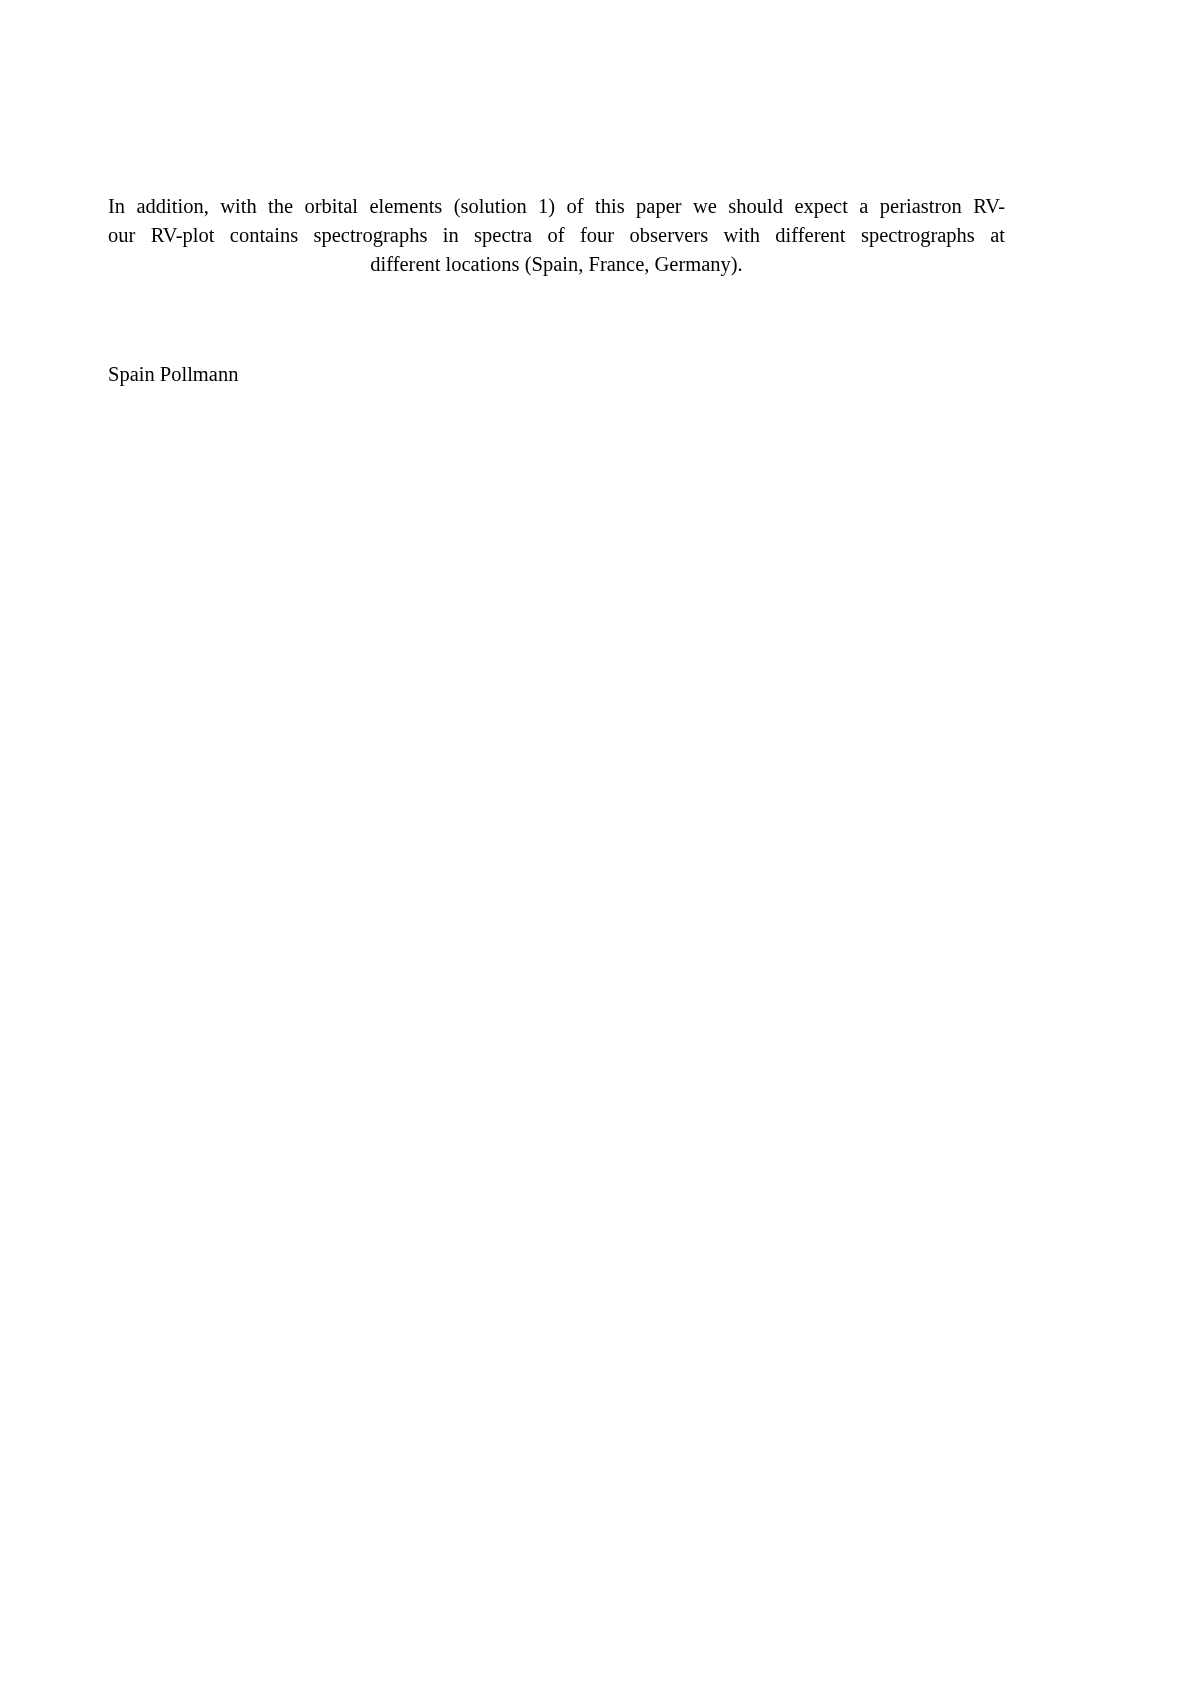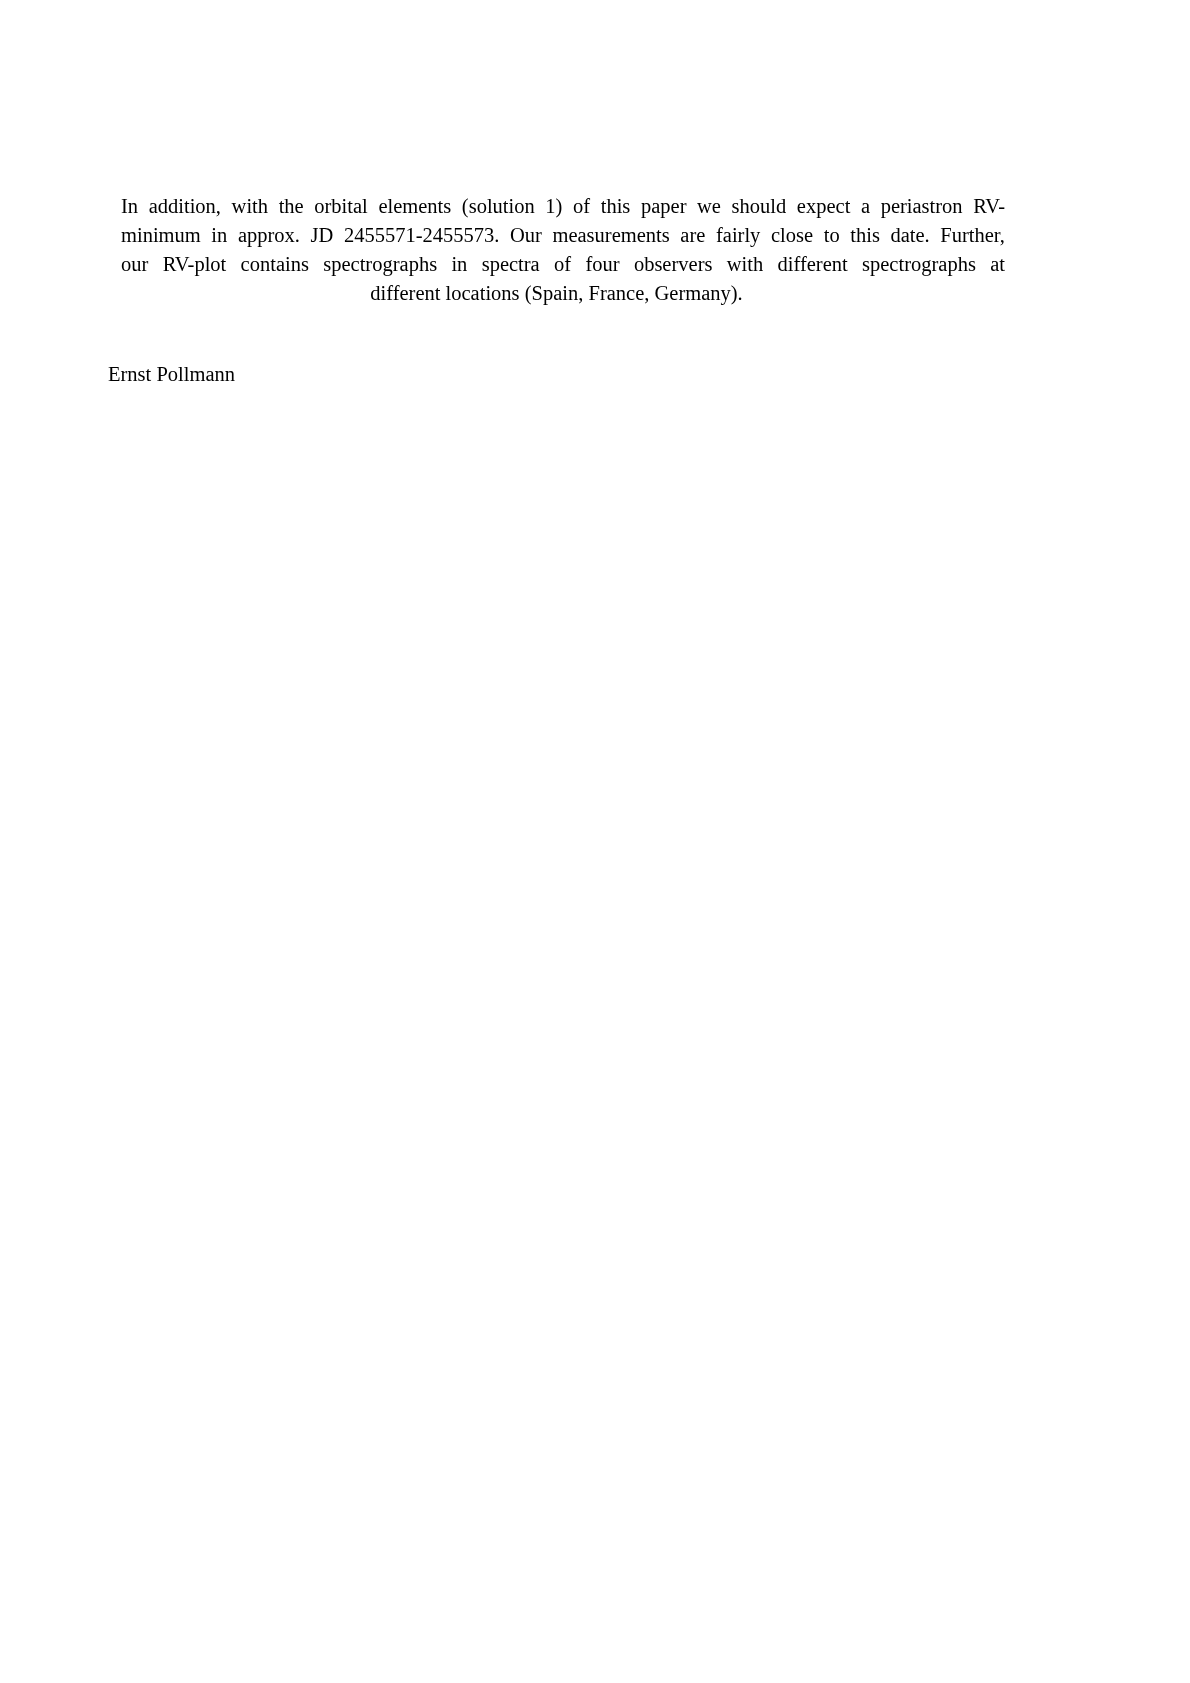--- a/index.html
+++ b/index.html
@@ -25,36 +25,34 @@
     line-height: 29px;
   }
   .para-line {
     height: 29px;
     overflow: hidden;
     text-align: center;
   }
   .para-line.justified {
     text-align: justify;
     text-align-last: justify;
-    margin-left: 13px;
   }
   .signature {
     position: absolute;
     left: 108px;
     top: 360px;
     font-size: 20.5px;
     line-height: 29px;
     white-space: nowrap;
   }
 </style>
 </head>
 <body>
 
 <div class="page">
   <div class="paragraph">
     <div class="para-line justified">In addition, with the orbital elements (solution 1) of this paper we should expect a periastron RV-</div>
-    <div class="para-line justified">minimum in approx. JD 2455571-2455573. Our measurements are fairly close to this date. Further,</div>
     <div class="para-line justified">our RV-plot contains spectrographs in spectra of four observers with different spectrographs at</div>
     <div class="para-line">different locations (Spain, France, Germany).</div>
   </div>
 
-  <div class="signature">Ernst Pollmann</div>
+  <div class="signature">Spain Pollmann</div>
 </div>
 
 </body></html>

